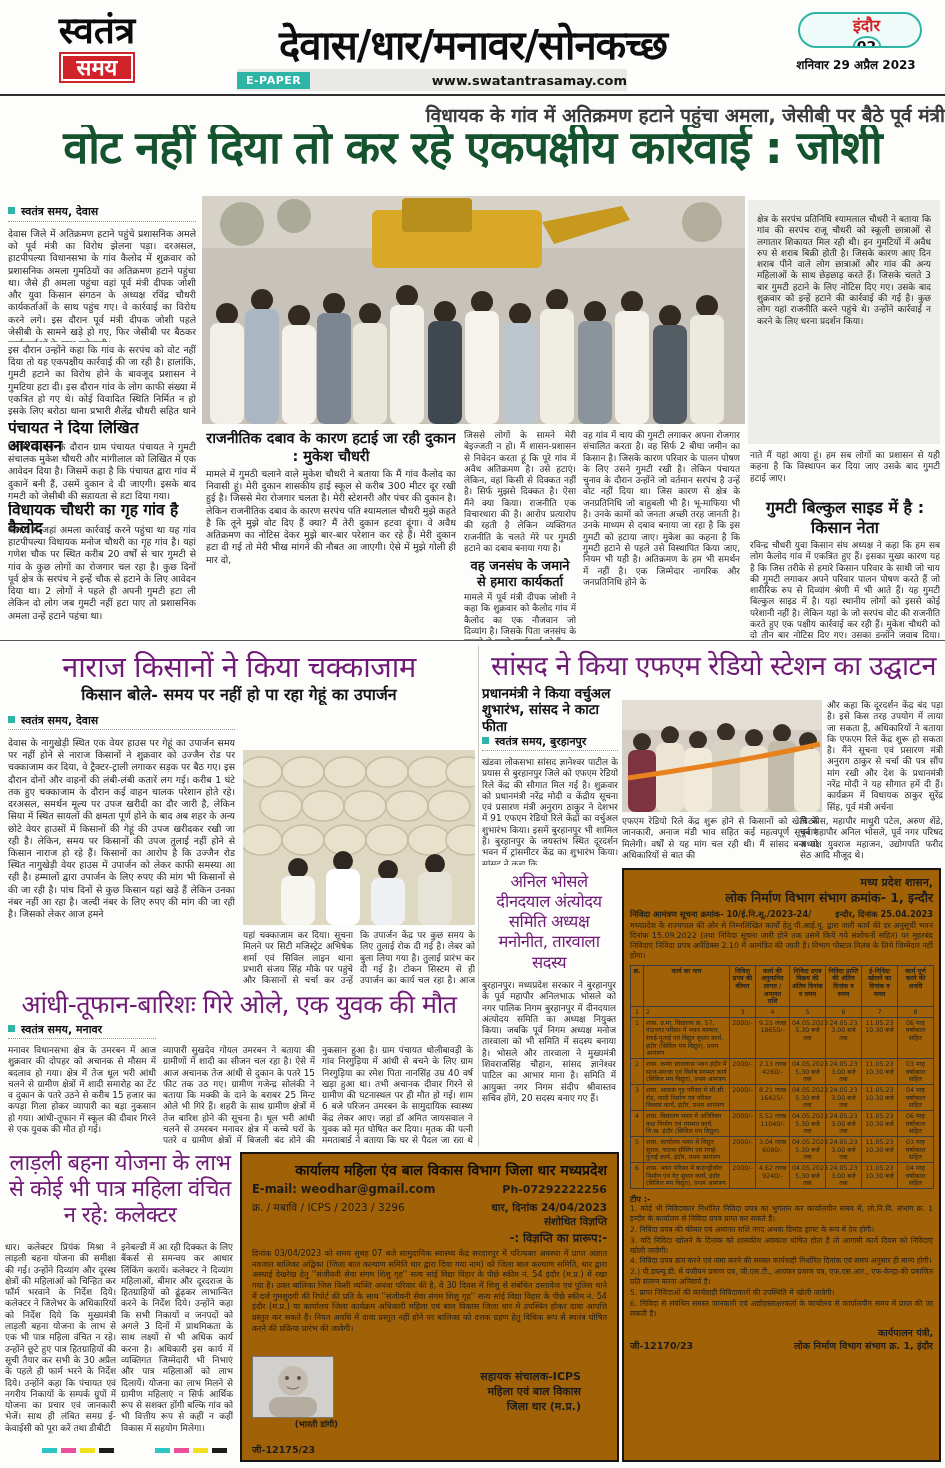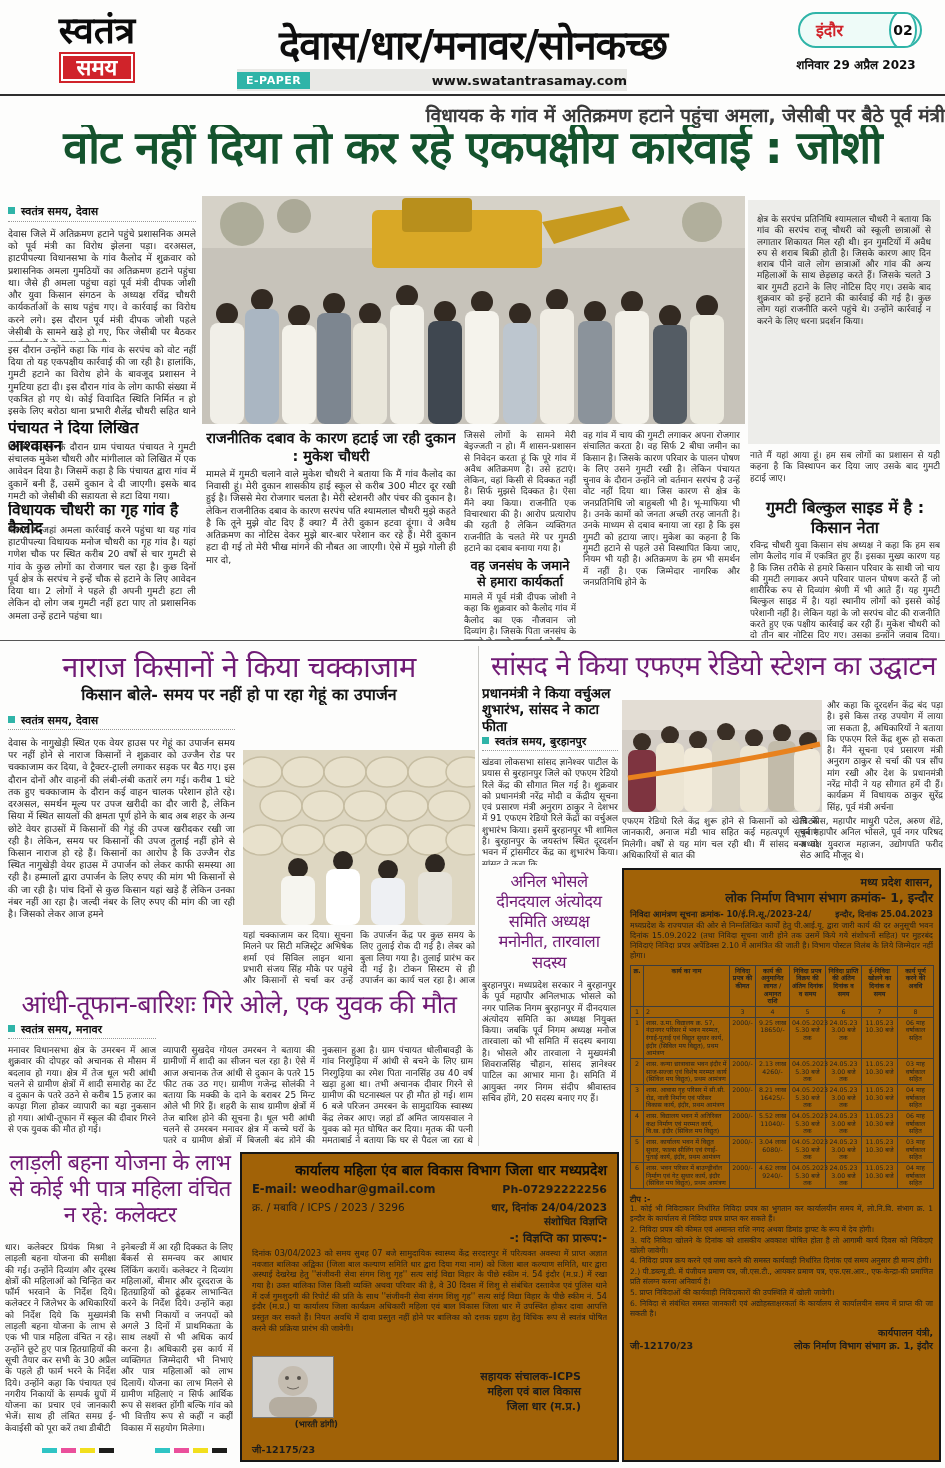--- a/index.html
+++ b/index.html
@@ -45,21 +45,21 @@
     <div style="display:inline-block;background:var(--brand-red);color:#fff;font-size:22px;font-weight:900;line-height:1.15;padding:1px 16px;border:2px solid var(--brand-red);box-shadow:inset 0 0 0 2px #fff;margin-top:3px;">समय</div>
   </div>
 
   <div class="abs" style="left:168px;top:16px;width:610px;font-size:40px;font-weight:900;text-align:center;white-space:nowrap;color:#0e0e0e;letter-spacing:-1px;">देवास/धार/मनावर/सोनकच्छ</div>
 
   <div class="abs" style="left:237px;top:69px;width:390px;height:22px;background:#e9e9e6;display:flex;align-items:center;justify-content:space-between;gap:8px;">
     <span style="background:var(--teal);color:#fff;font-size:11px;font-weight:bold;padding:2px 9px;letter-spacing:.5px;">E-PAPER</span>
     <span style="font-size:13px;font-weight:bold;color:#161616;">www.swatantrasamay.com</span>
   </div>
 
-  <div class="abs" style="left:798px;top:12px;width:124px;height:36px;border:2px solid var(--teal);border-radius:22px;background:#eefbf8;display:flex;align-items:center;justify-content:space-between;padding:0 3px 0 16px;box-sizing:border-box;">
+  <div class="abs" style="left:798px;top:12px;width:124px;height:36px;border:2px solid var(--teal);border-radius:22px;background:#eefbf8;display:flex;align-items:center;justify-content:space-between;padding:0 3px 0 16px;box-sizing:border-box;flex-direction:column;">
     <span style="color:var(--brand-red);font-weight:900;font-size:16px;">इंदौर</span>
     <span style="width:28px;height:40px;border-radius:50%;background:#fff;border:2px solid var(--teal);display:flex;align-items:center;justify-content:center;font-weight:900;font-size:14px;color:#0d0d0d;box-sizing:border-box;">02</span>
   </div>
   <div class="abs" style="left:778px;top:56px;width:156px;text-align:center;font-size:12px;font-weight:800;color:#0e0e0e;">शनिवार 29 अप्रैल 2023</div>
 
   <div class="hline" style="left:0;top:94px;width:945px;height:2px;background:#2e2e2e;"></div>
 
   <div class="abs c" style="left:0;top:102px;width:945px;font-size:19px;font-weight:800;color:#3b3b3b;">विधायक के गांव में अतिक्रमण हटाने पहुंचा अमला, जेसीबी पर बैठे पूर्व मंत्री</div>
   <div class="abs headline-xl" style="left:0;top:125px;width:945px;">वोट नहीं दिया तो कर रहे एकपक्षीय कार्रवाई : जोशी</div>
 

